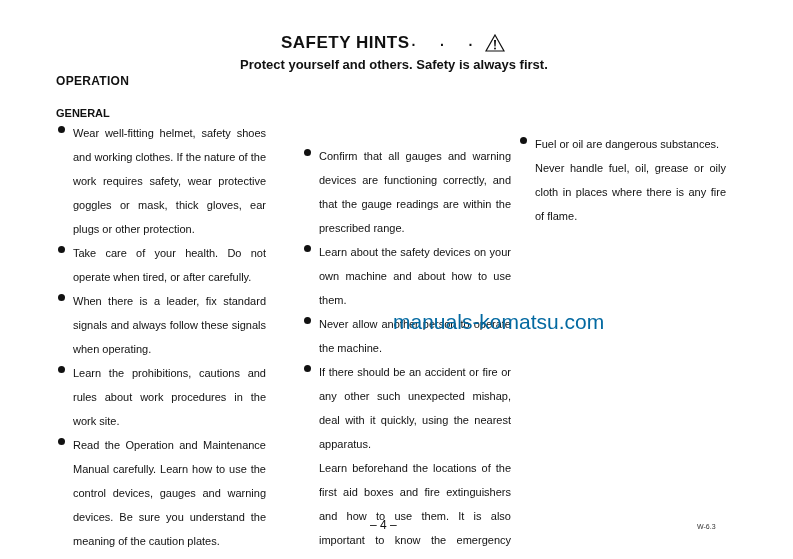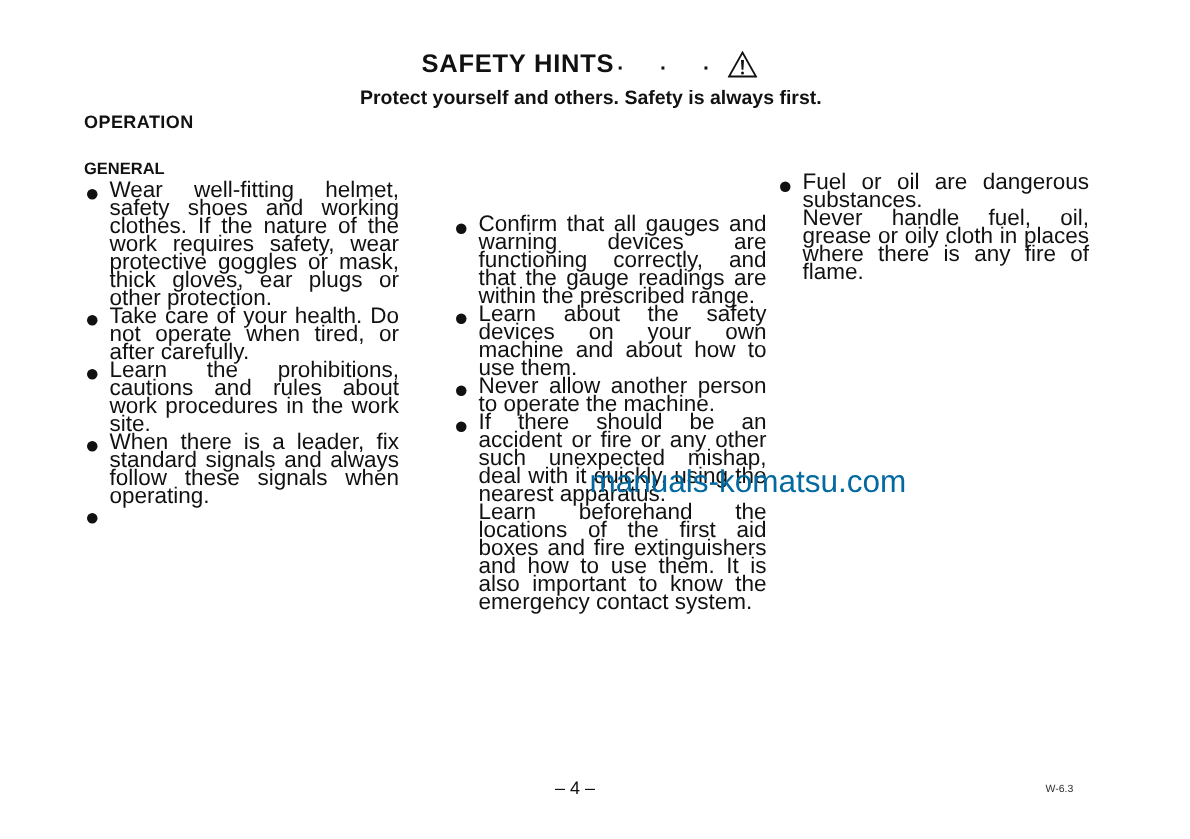--- a/index.html
+++ b/index.html
@@ -58,26 +58,26 @@
     }
     .sub-heading {
       position: absolute;
       left: 56px;
       top: 107px;
       font-size: 11px;
       font-weight: bold;
     }
     .column {
       position: absolute;
-      font-size: 15px;
-      line-height: 12px;
+      font-size: 11px;
+      line-height: 24px;
     }
     .col-1 { left: 56px; top: 121px; width: 210px; }
     .col-2 { left: 302px; top: 119px; width: 209px; margin-top: 25px; }
-    .col-3 { left: 518px; top: 116px; width: 208px; }
+    .col-3 { left: 518px; top: 132px; width: 208px; }
     .bullet-item {
       position: relative;
       padding-left: 17px;
       text-align: justify;
       margin: 0;
     }
     .bullet {
       position: absolute;
       left: 2px;
       top: 5px;
@@ -140,28 +140,29 @@
   <p class="bullet-item">
     <span class="bullet"></span>
     <span>Wear well-fitting helmet, safety shoes and working clothes. If the nature of the work requires safety, wear protective goggles or mask, thick gloves, ear plugs or other protection.</span>
   </p>
   <p class="bullet-item">
     <span class="bullet"></span>
     <span>Take care of your health. Do not operate when tired, or after carefully.</span>
   </p>
   <p class="bullet-item">
     <span class="bullet"></span>
+    <span>When there is a leader, fix standard signals and always follow these signals when operating.</span>
+  </p>
+  <p class="bullet-item">
+    <span class="bullet"></span>
     <span>Learn the prohibitions, cautions and rules about work procedures in the work site.</span>
   </p>
   <p class="bullet-item">
     <span class="bullet"></span>
-    <span>When there is a leader, fix standard signals and always follow these signals when operating.</span>
-  </p>
-  <p class="bullet-item">
-    <span class="bullet"></span>
+    <span>Read the Operation and Maintenance Manual carefully. Learn how to use the control devices, gauges and warning devices. Be sure you understand the meaning of the caution plates.</span>
   </p>
 </div>
 
 <div class="column col-2">
   <p class="bullet-item">
     <span class="bullet"></span>
     <span>Confirm that all gauges and warning devices are functioning correctly, and that the gauge readings are within the prescribed range.</span>
   </p>
   <p class="bullet-item">
     <span class="bullet"></span>

